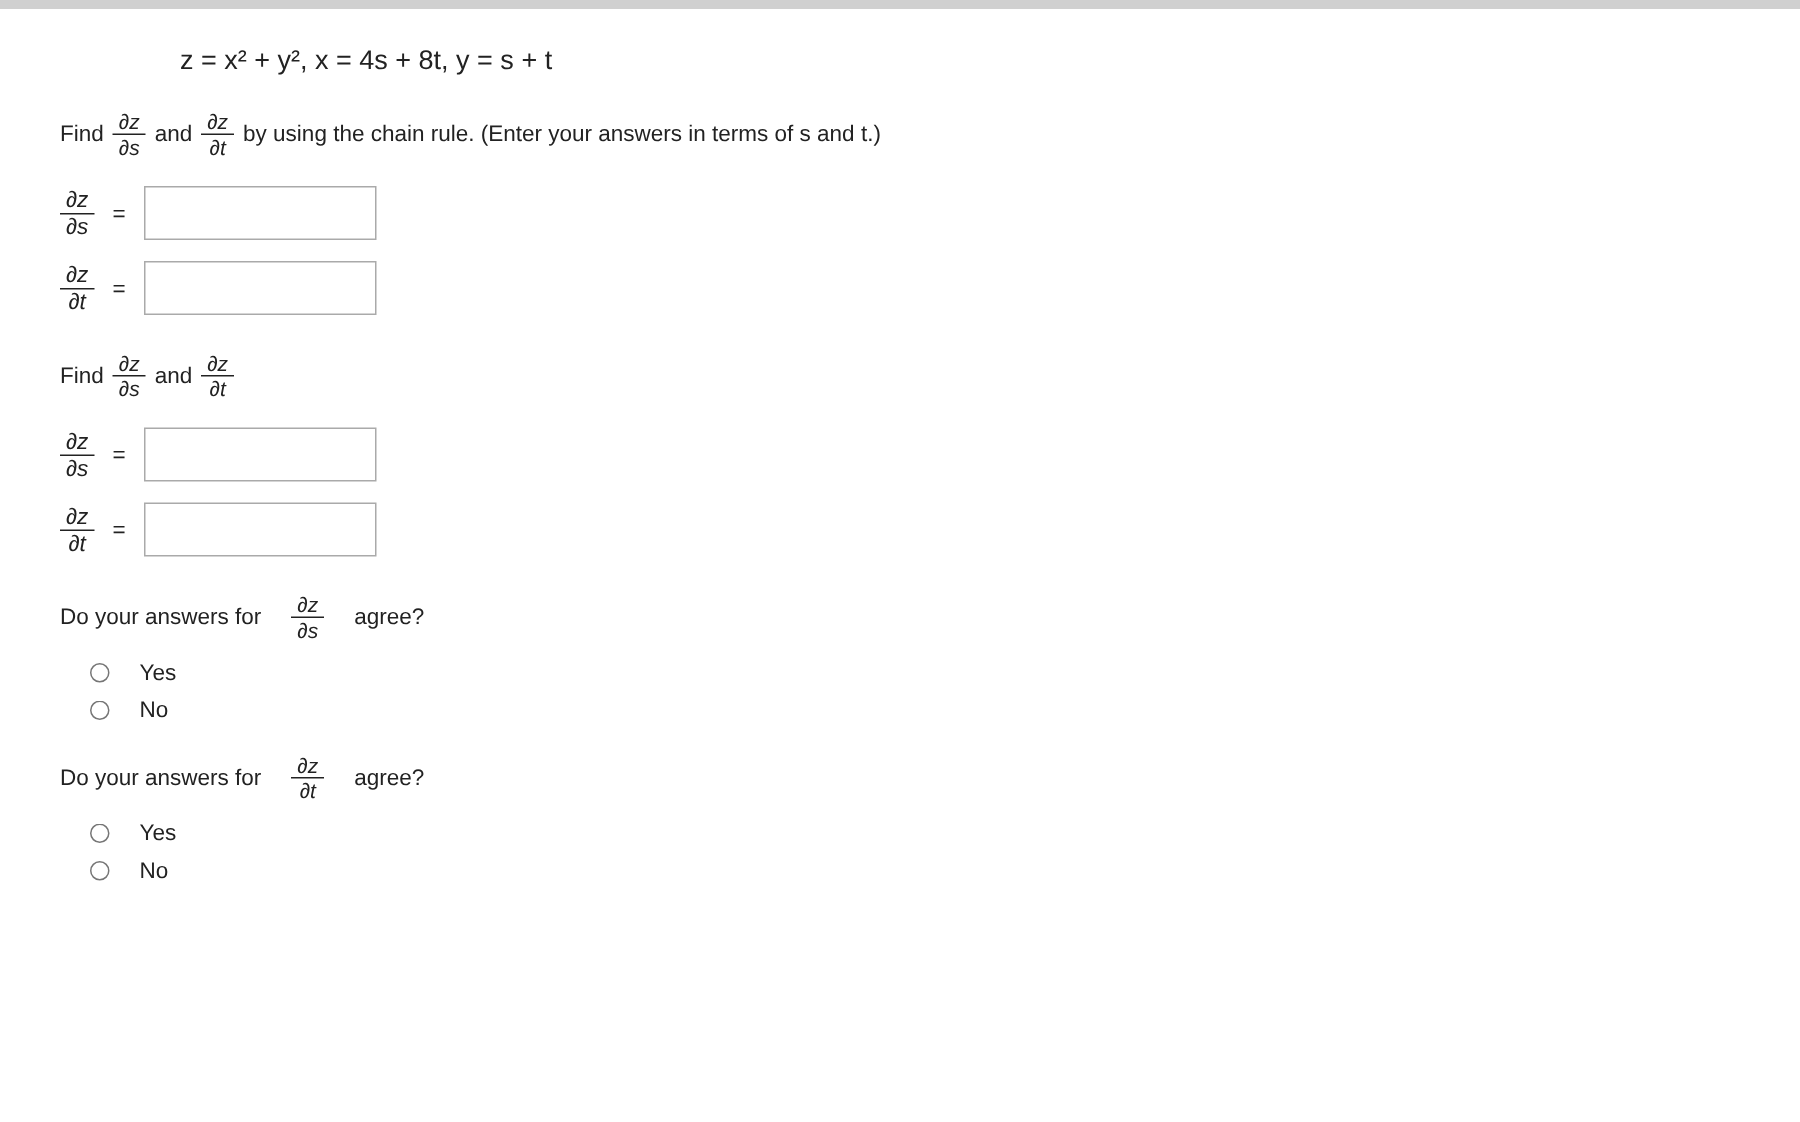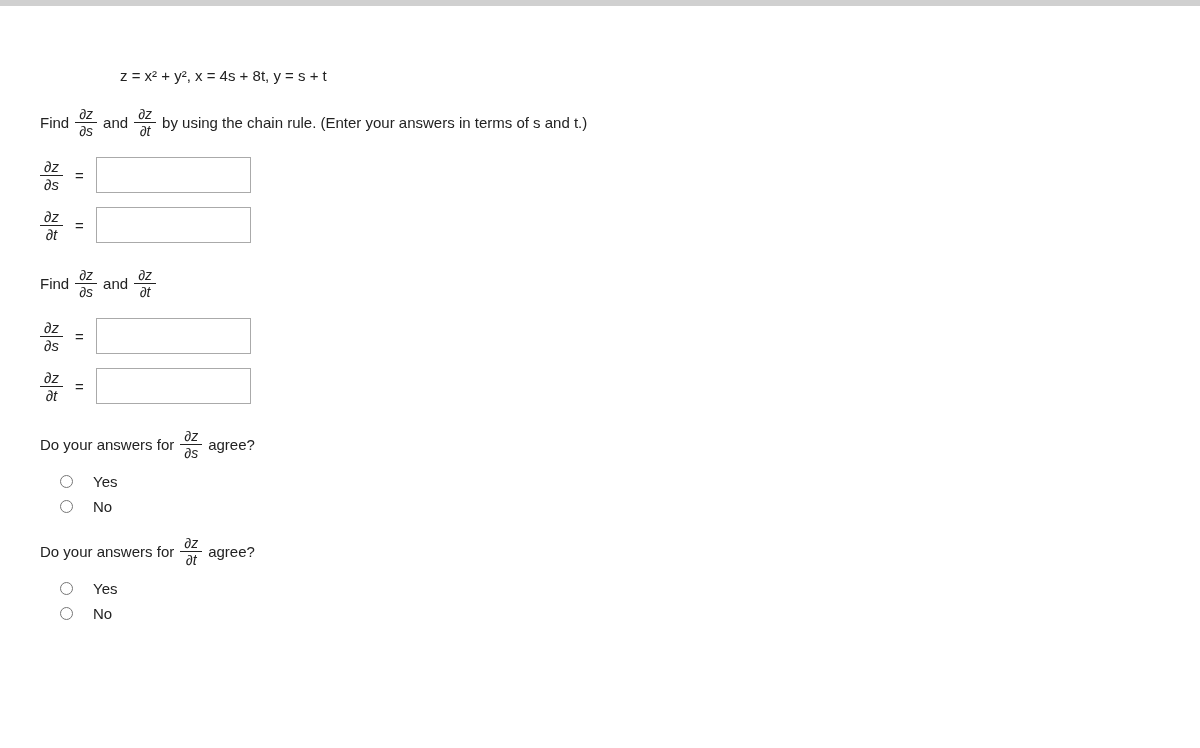--- a/index.html
+++ b/index.html
@@ -18,24 +18,23 @@
       min-height: 748px;
       padding: 30px 40px 40px 40px;
       position: relative;
     }
     .main-title {
       font-size: 16px;
       margin-bottom: 16px;
       font-weight: normal;
     }
     .equation-line {
-      font-size: 15px;
+      font-size: 18px;
       margin-bottom: 22px;
       margin-left: 80px;
-      margin-top: 37px;
     }
     .find-row {
       display: flex;
       align-items: center;
       gap: 6px;
       font-size: 15px;
       margin-bottom: 18px;
       flex-wrap: wrap;
     }
     .frac {
@@ -96,21 +95,21 @@
       display: flex;
       align-items: center;
       gap: 6px;
       font-size: 15px;
       margin-bottom: 18px;
       flex-wrap: wrap;
     }
     .agree-row {
       display: flex;
       align-items: center;
-      gap: 6px;
+      gap: 20px;
       font-size: 15px;
       margin-bottom: 12px;
     }
     .radio-row {
       display: flex;
       align-items: center;
       gap: 20px;
       margin-bottom: 8px;
       margin-left: 20px;
     }

